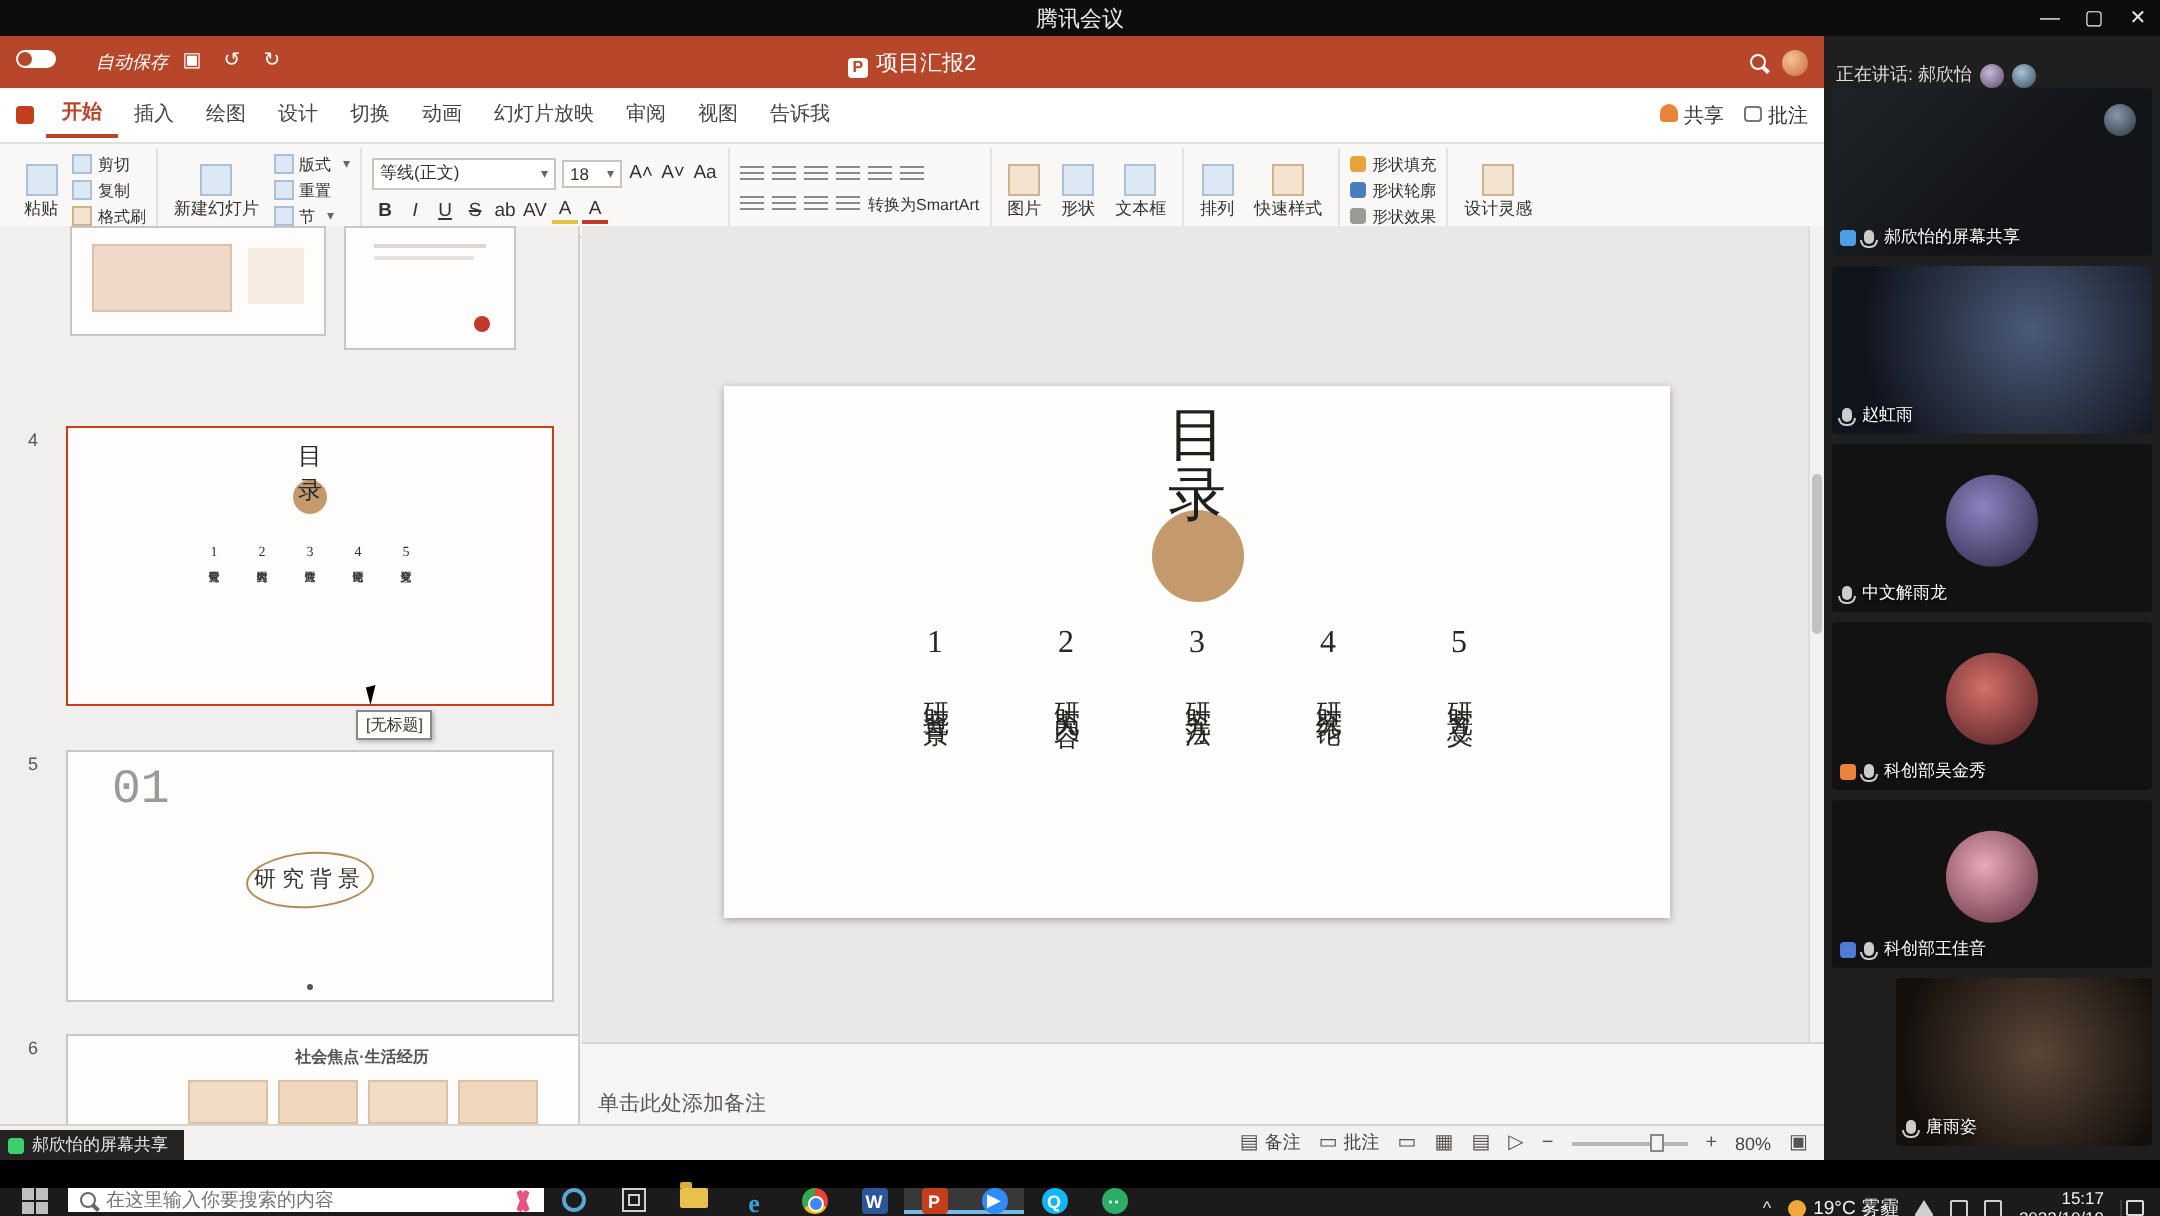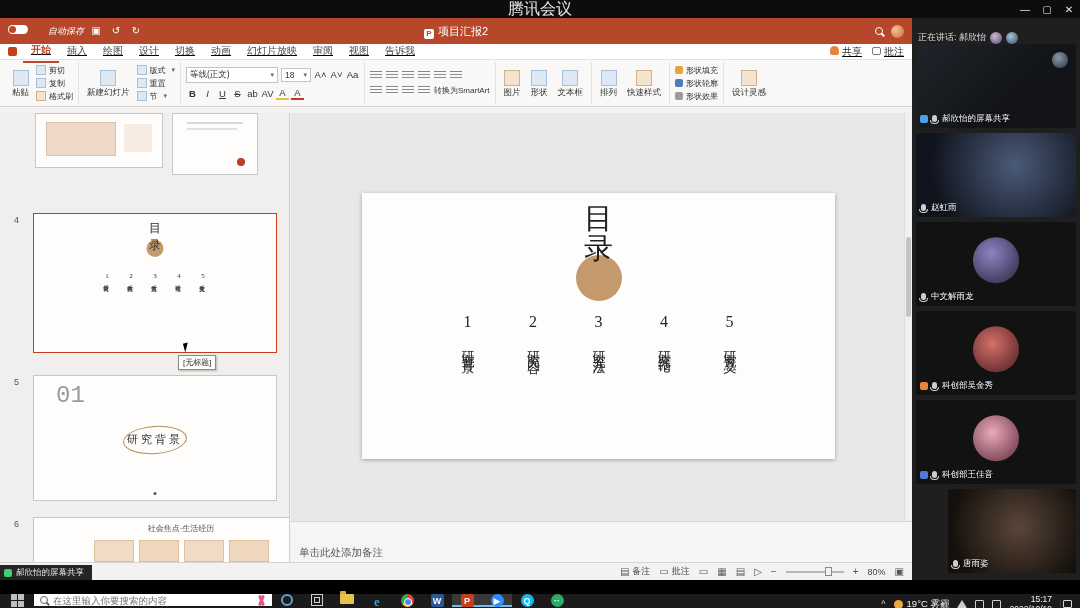--- a/index.html
+++ b/index.html
@@ -2,41 +2,41 @@
 <html><head>
 <meta charset="utf-8">
 <style>
   * { margin:0; padding:0; box-sizing:border-box; }
   html,body { width:1080px; height:608px; overflow:hidden; }
   body { position:relative; background:#000; font-family:"Liberation Sans","DejaVu Sans",sans-serif; }
 
   
   .topbar { position:absolute; top:0; left:0; right:0; height:18px; background:#0d0d0d; color:#e8e8e8;
             display:flex; align-items:center; }
-  .topbar .ttl { position:absolute; left:0; right:0; text-align:center; font-size:16px; }
+  .topbar .ttl { position:absolute; left:0; right:0; text-align:center; font-size:11px; }
   .topbar .winctl { margin-left:auto; display:flex; z-index:2; }
   .topbar .winctl span { width:22px; text-align:center; font-size:10px; cursor:default; }
 
   
   .ppt { position:absolute; top:18px; left:0; width:912px; bottom:28px; background:#f3f2f1; }
 
   .ppt-titlebar { height:26px; background:#B7472A; color:#fff; display:flex; align-items:center; padding:0 8px; position:relative; }
   .autosave { display:flex; align-items:flex-start; gap:20px; font-size:9px;font-style:italic; }
   .toggle { width:20px; height:9px; background:#fff; border-radius:5px; position:relative; }
   .toggle:after { content:''; position:absolute; left:1px; top:1px; width:7px; height:7px; border-radius:50%; background:#B7472A; }
   .tb-ic { width:16px; height:14px; color:#fff; font-size:10px; text-align:center; line-height:14px; margin-left:4px; }
   .ppt-titlebar .doc { position:absolute; left:0; right:0; text-align:center; font-size:11px; }
   .ppt-titlebar .doc .pic { display:inline-block; width:10px; height:10px; background:#fff; color:#B7472A;
         font-size:8px; font-weight:bold; line-height:10px; border-radius:2px; margin-right:4px; vertical-align:-1px; }
   .ppt-titlebar .right { margin-left:auto; display:flex; align-items:center; gap:8px; z-index:2; }
   .mag { width:8px; height:8px; border:1.5px solid #fff; border-radius:50%; position:relative; }
   .mag:after { content:''; position:absolute; width:4px; height:1.5px; background:#fff; transform:rotate(45deg); right:-3px; bottom:-1px; }
   .avatar-dot { width:13px; height:13px; border-radius:50%; background:radial-gradient(circle at 35% 35%, #f6c29a, #c96a3a); }
 
-  .tabsrow { height:16px; background:#fff; display:flex; align-items:center; padding:0 8px; border-bottom:1px solid #e3e1df;text-decoration:underline; }
+  .tabsrow { height:28px; background:#fff; display:flex; align-items:center; padding:0 8px; border-bottom:1px solid #e3e1df; }
   .filemenu-ic { width:9px; height:9px; background:#C43E1C; border-radius:2px; margin-right:6px; }
   .tab { font-size:10px; color:#444; padding:3px 8px 4px; cursor:default; }
   .tab.active { color:#B7472A; font-weight:bold; border-bottom:2px solid #B7472A; }
   .tabsrow .right { margin-left:auto; display:flex; align-items:center; gap:10px; font-size:10px; color:#333; }
   .share-ic { width:9px; height:9px; background:#E8833A; border-radius:50% 50% 2px 2px; display:inline-block; margin-right:3px; }
   .cmt-ic { width:9px; height:8px; border:1px solid #777; border-radius:2px; display:inline-block; margin-right:3px; }
 
   .ribbon { height:47px; background:#f9f8f7; border-bottom:1px solid #d8d6d4; display:flex; align-items:stretch; padding:2px 4px; }
   .rgroup { display:flex; align-items:center; padding:0 5px; border-right:1px solid #e4e2e0; gap:4px; }
   .rbig { display:flex; flex-direction:column; align-items:center; justify-content:center; font-size:8.5px; color:#333; gap:2px; padding:0 3px; text-align:center; line-height:9px; }
@@ -400,21 +400,21 @@
 
       <span class="thumbnum" style="top:264px;">5</span>
       <div class="thumbcard" style="left:33px; top:262px; width:244px; height:126px;">
         <div style="position:absolute; left:22px; top:6px; font-size:24px; color:#9a9a9a; font-family:Liberation Mono, monospace;">01</div>
         <div style="position:absolute; left:50%; top:52px; transform:translateX(-50%); font-size:11px; color:#333; font-family:'Liberation Serif','DejaVu Serif',serif; letter-spacing:3px; padding:4px 8px;">研究背景</div>
         <div style="position:absolute; left:50%; top:50px; transform:translateX(-50%) rotate(-4deg); width:64px; height:28px; border:1px solid #b08d57; border-radius:50%;"></div>
         <div style="position:absolute; left:50%; bottom:5px; transform:translateX(-50%); width:3px; height:3px; border-radius:50%; background:#555;"></div>
       </div>
 
       <span class="thumbnum" style="top:406px;">6</span>
-      <div class="thumbcard" style="left:33px; top:404px; width:296px; height:60px;">
+      <div class="thumbcard" style="left:33px; top:404px; width:296px; height:60px;font-weight:bold;">
         <div style="text-align:center; font-size:8px; color:#555; margin-top:5px;">社会焦点·生活经历</div>
         <div style="display:flex; gap:5px; justify-content:center; margin-top:6px;">
           <span style="width:40px; height:22px; background:#f0dcc4; border:1px solid #dcc0a0;"></span>
           <span style="width:40px; height:22px; background:#eed7bd; border:1px solid #dcc0a0;"></span>
           <span style="width:40px; height:22px; background:#f0dcc4; border:1px solid #dcc0a0;"></span>
           <span style="width:40px; height:22px; background:#eed7bd; border:1px solid #dcc0a0;"></span>
         </div>
       </div>
     </div>
 

